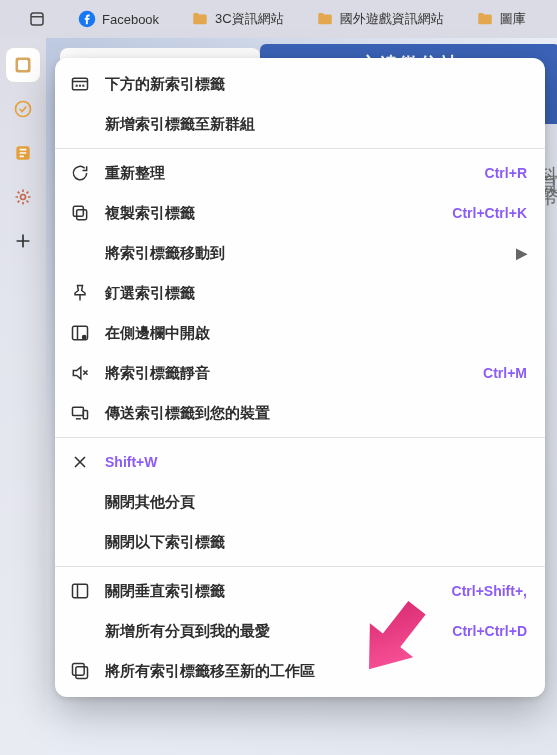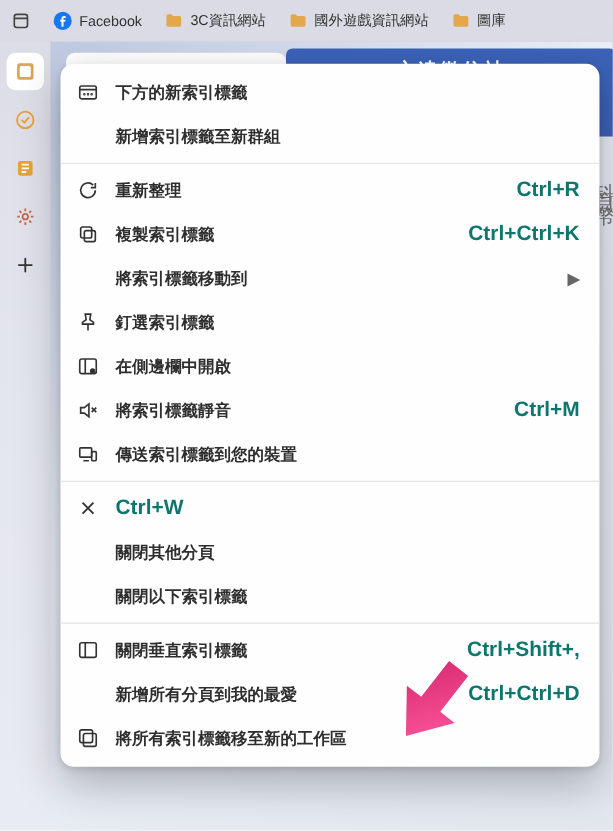--- a/index.html
+++ b/index.html
@@ -11,22 +11,22 @@
     position: relative;
     color: #2b2b2b;
   }
   
   .bookmarks-bar {
     position: absolute;
     top: 0; left: 0; right: 0;
     height: 38px;
     display: flex;
     align-items: center;
-    padding: 0 2px;
-    gap: 4px;
+    padding: 0 20px;
+    gap: 16px;
     background: rgba(230,232,240,0.6);
   }
   .bm {
     display: flex;
     align-items: center;
     gap: 6px;
     padding: 4px 8px;
     border-radius: 6px;
     font-size: 13px;
     color: #333;
@@ -109,21 +109,21 @@
     font-weight: bold;
   }
   .mi .icon-slot {
     width: 22px; height: 22px;
     display: flex; align-items:center; justify-content:center;
     color: #333;
     flex-shrink: 0;
   }
   .mi .icon-slot svg { width: 20px; height: 20px; }
   .mi .lbl { flex: 1 1 auto; font-size: 15px; }
-  .mi .shortcut { font-size: 19px; color: #0f766e; }
+  .mi .shortcut { font-size: 14px; color: #8b5cf6; }
   .mi .submenu-arrow { color: #666; }
   .sep {
     height: 1px;
     background: #e2e2e2;
     margin: 4px 0;
   }
 
   
   .arrow {
     position: absolute;
@@ -310,21 +310,21 @@
       </span>
       <span class="lbl">傳送索引標籤到您的裝置</span>
     </div>
     <div class="sep"></div>
     <div class="mi">
       <span class="icon-slot">
         <svg viewBox="0 0 24 24" fill="none" stroke="currentColor" stroke-width="2">
           <path d="M6 6l12 12M18 6L6 18"></path>
         </svg>
       </span>
-      <span class="shortcut">Ctrl+W</span>
+      <span class="shortcut">Shift+W</span>
     </div>
     <div class="mi">
       <span class="icon-slot"></span>
       <span class="lbl">關閉其他分頁</span>
     </div>
     <div class="mi">
       <span class="icon-slot"></span>
       <span class="lbl">關閉以下索引標籤</span>
     </div>
     <div class="sep"></div>

